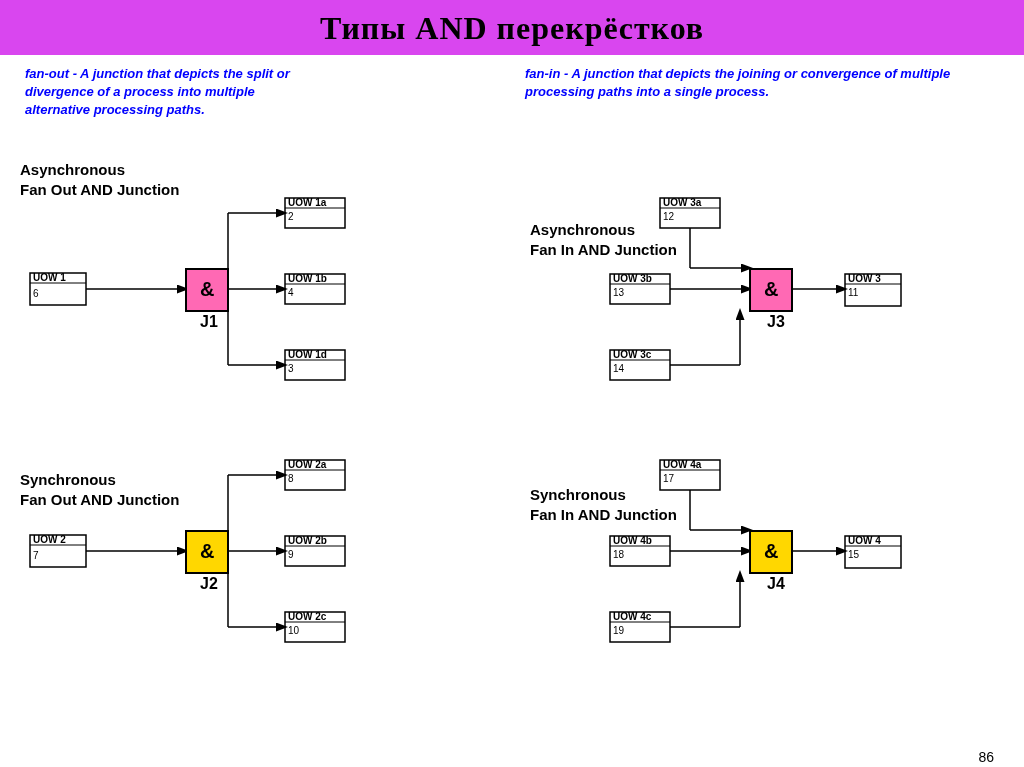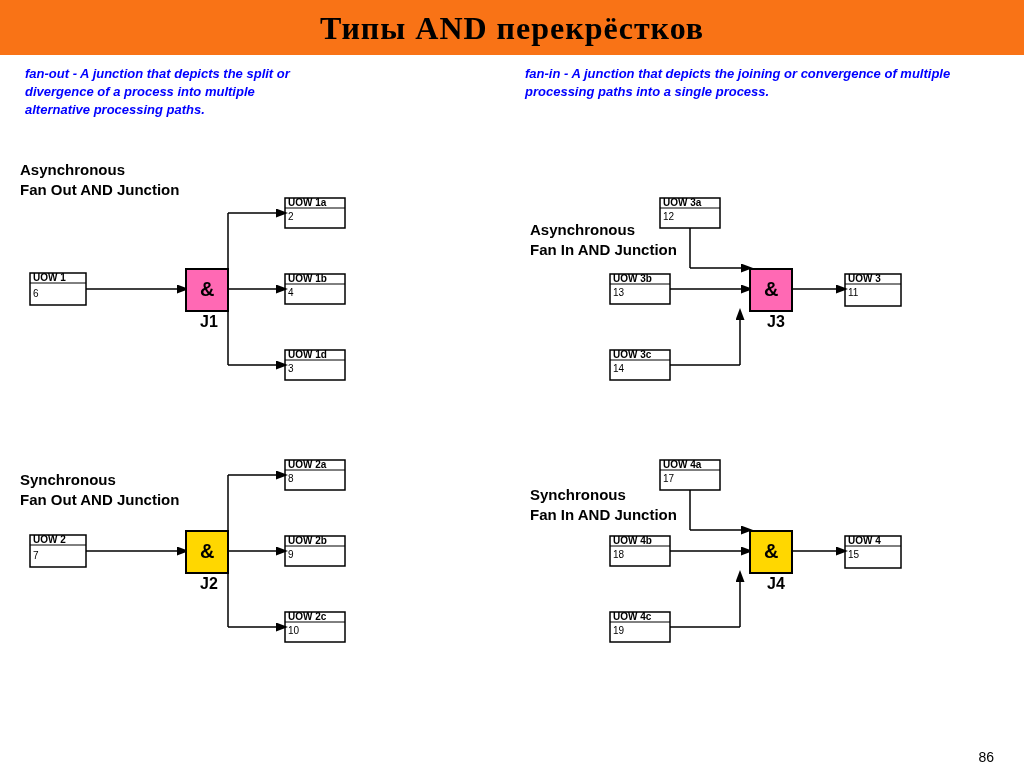--- a/index.html
+++ b/index.html
@@ -5,21 +5,21 @@
     * { box-sizing: border-box; margin: 0; padding: 0; }
     body {
       width: 1024px;
       height: 767px;
       background: #fff;
       font-family: Arial, sans-serif;
       overflow: hidden;
       position: relative;
     }
     .header {
-      background: #f97316;
+      background: #d946ef;
       text-align: center;
       padding: 10px 0 8px 0;
       font-size: 32px;
       font-weight: bold;
       font-family: 'Times New Roman', serif;
       color: #000;
       letter-spacing: 1px;
     }
     .description {
       font-size: 13px;

